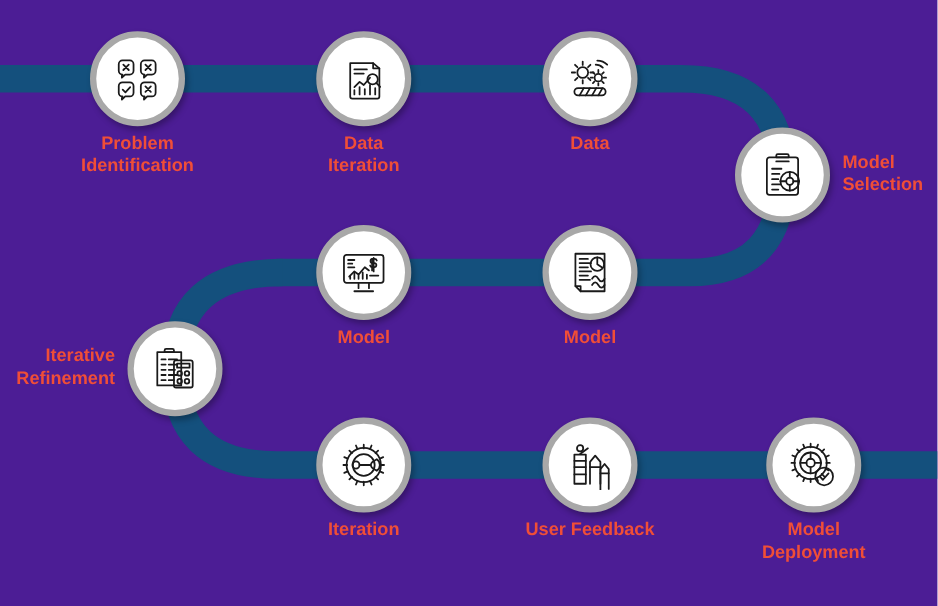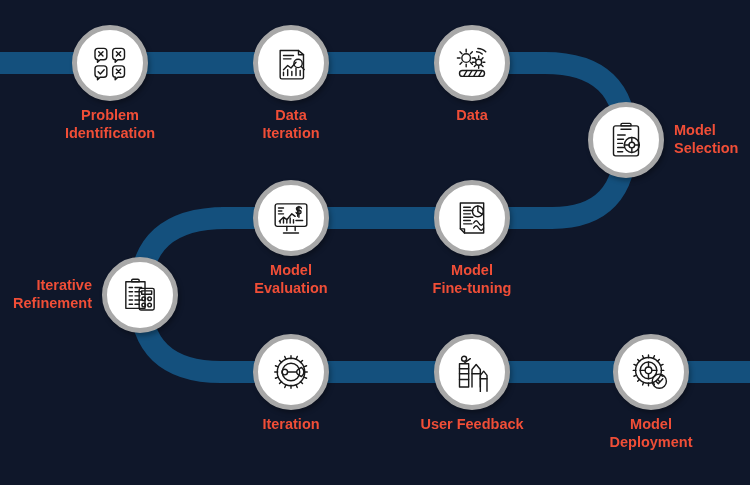--- a/index.html
+++ b/index.html
@@ -77,21 +77,21 @@
     left: -218px;
     top: -18px;
     width: 170px;
     text-align: right;
   }
   .label-line { display: block; }
 </style>
 </head>
 <body>
 
-<div id="stage" style="background: #0f172a;">
+<div id="stage" style="background: #4c1d95;">
 
   <svg id="flow-svg" viewBox="0 0 750 485" aria-hidden="true">
 
     <path id="seg-top" d="M -10 63 L 545 63 Q 626 63 626 140" fill="none" stroke="#14507d" stroke-width="22" stroke-linecap="butt"></path>
 
     <path id="seg-right-down" d="M 626 140 Q 626 218 552 218 L 221 218" fill="none" stroke="#14507d" stroke-width="22" stroke-linecap="butt"></path>
 
     <path id="seg-left-curve" d="M 226 218 Q 140 218 140 295 Q 140 372 221 372 L 760 372" fill="none" stroke="#14507d" stroke-width="22" stroke-linecap="butt"></path>
   </svg>
 
@@ -184,21 +184,20 @@
           <path d="M14 11h8M14 15h11M14 19h8M14 23h11M14 27h8M14 31h10"></path>
           <circle cx="31" cy="16" r="6.5"></circle>
           <path d="M31 9.5V16l5 3.4"></path>
           <path d="M26 36c2-3.5 4-3.5 6 0s4 3.5 6 0"></path>
           <path d="M26 30c2-3.5 4-3.5 6 0s4 3.5 6 0"></path>
         </svg>
       </span>
     </div>
     <div class="node-label label-below" style="color: rgb(240, 78, 55);">
       <span class="label-line">Model</span>
-      <span class="label-line">Fine-tuning</span>
     </div>
   </div>
 
   <div class="node" style="left:291px; top:218px;">
     <div class="node-circle" style="border-color: rgb(168, 168, 168);">
       <span>
         <svg width="40" height="40" viewBox="0 0 48 48" fill="none" stroke="#1a1a1a" stroke-width="1.7" stroke-linecap="round" stroke-linejoin="round">
           <rect x="5" y="7" width="38" height="27" rx="2.5"></rect>
           <path d="M19 34v5M29 34v5M15 42h18"></path>
           <path d="M9 12h6M9 15.5h4M9 19h6"></path>
@@ -206,21 +205,20 @@
           <path d="M11 30v-2M15 30v-5M19 30v-3M23 30v-6M27 30v-4"></path>
           <path d="M32 11v11"></path>
           <path d="M36.5 12.5a2.2 2.2 0 0 0-2.2-1.6h-1.8a2 2 0 0 0 0 4h1.6a2 2 0 0 1 0 4h-1.8a2.2 2.2 0 0 1-2.2-1.6"></path>
           <path d="M33.5 10v13"></path>
           <path d="M30 27h8"></path>
         </svg>
       </span>
     </div>
     <div class="node-label label-below" style="color: rgb(240, 78, 55);">
       <span class="label-line">Model</span>
-      <span class="label-line">Evaluation</span>
     </div>
   </div>
 
   <div class="node" style="left:140px; top:295px;">
     <div class="node-circle" style="border-color: rgb(168, 168, 168);">
       <span>
         <svg width="40" height="40" viewBox="0 0 48 48" fill="none" stroke="#1a1a1a" stroke-width="1.7" stroke-linecap="round" stroke-linejoin="round">
           <path d="M7 8h23v32H7z"></path>
           <path d="M14 8V6.5A1.5 1.5 0 0 1 15.5 5h6A1.5 1.5 0 0 1 23 6.5V8z"></path>
           <path d="M11 15h4M18 15h8M11 20h4M18 20h8M11 25h4M18 25h6M11 30h4M18 30h8M11 35h4M18 35h5"></path>

